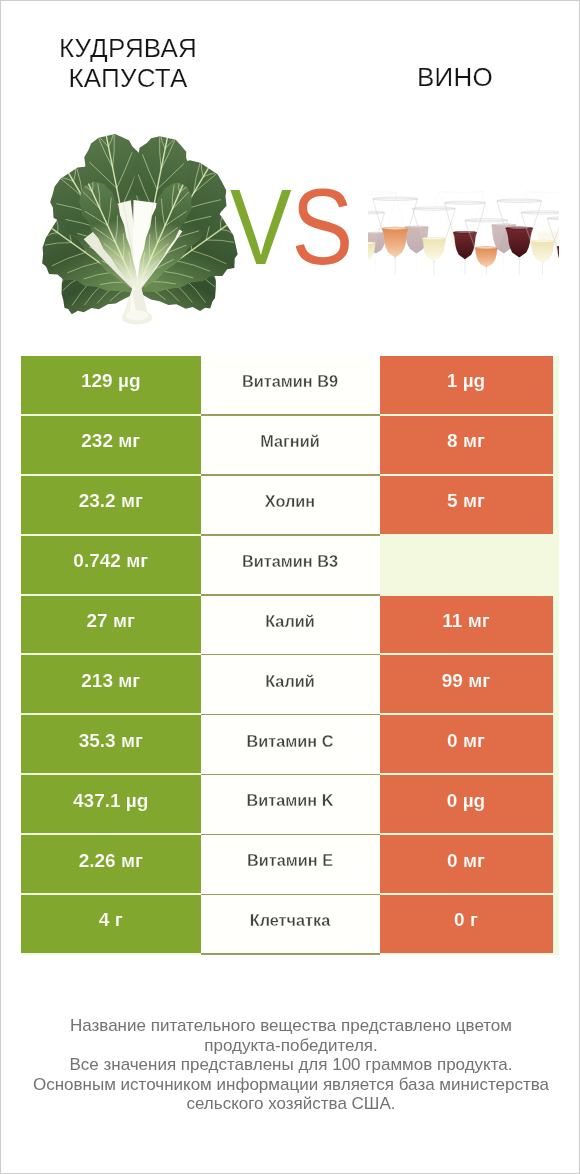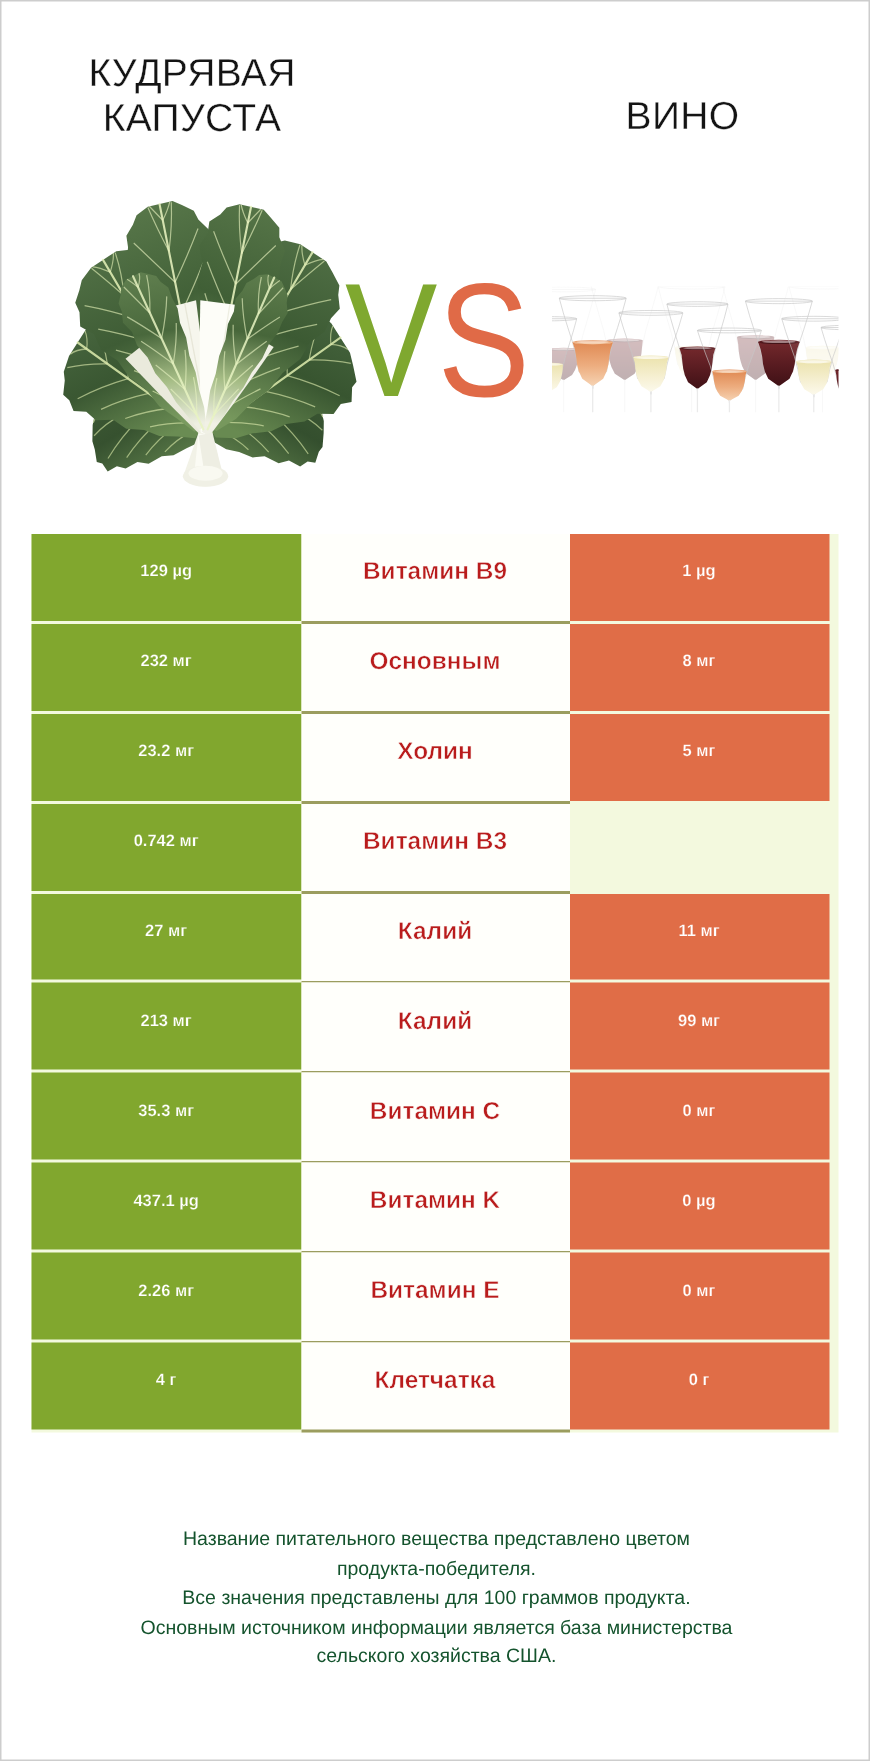--- a/index.html
+++ b/index.html
@@ -41,35 +41,35 @@
   .vs .v{color:#7fa82f;}
   .vs .s{color:#e06a47;}
 
   
   .table{position:absolute;left:21px;top:344px;width:538px;height:599px;}
   .row{position:relative;height:59.9px;display:flex;}
   .table{background:#f3f9de;}
   .cell{
     height:57.9px;
     display:flex;align-items:center;justify-content:center;
-    font-size:11px;font-weight:700;
+    font-size:19px;font-weight:700;
     box-sizing:border-box;
     padding-bottom:7px;
   }
   .cell.left{width:179.5px;background:#81a72e;color:#ffffff;-webkit-text-stroke:0.16px #81a72e;}
-  .cell.mid{width:179.0px;background:#fffffb;-webkit-text-stroke:0.35px #fffffb;color:#b91c1c;font-size:16.3px;letter-spacing:0px;height:59.9px;padding-bottom:8.4px;position:relative;}
+  .cell.mid{width:179.0px;background:#fffffb;-webkit-text-stroke:0.35px #fffffb;color:#404040;font-size:16.3px;letter-spacing:0px;height:59.9px;padding-bottom:8.4px;position:relative;}
   .cell.right{width:173px;background:#e06d47;color:#ffffff;-webkit-text-stroke:0.16px #e06d47;}
 
   .cell.mid::after{content:"";position:absolute;left:0;bottom:0;width:100%;height:1.5px;background:#9b9d5f;}
   
   .footer{
     position:absolute;left:1px;top:1004px;width:580px;
     text-align:center;
-    font-size:13px;line-height:19.6px;
-    color:#14532d;
+    font-size:17px;line-height:19.6px;
+    color:#737373;
   }
 </style>
 </head>
 <body>
 
 <div class="page">
 
   <div class="titles">
     <div class="title" id="title-left">
       <div>КУДРЯВАЯ</div>
@@ -431,21 +431,21 @@
   </div>
 
   <div class="table" id="nutrition-table">
       <div class="row">
         <div class="cell left">129 µg</div>
         <div class="cell mid">Витамин B9</div>
         <div class="cell right">1 µg</div>
       </div>
       <div class="row">
         <div class="cell left">232 мг</div>
-        <div class="cell mid">Основным</div>
+        <div class="cell mid">Магний</div>
         <div class="cell right">8 мг</div>
       </div>
       <div class="row">
         <div class="cell left">23.2 мг</div>
         <div class="cell mid">Холин</div>
         <div class="cell right">5 мг</div>
       </div>
       <div class="row">
         <div class="cell left">0.742 мг</div>
         <div class="cell mid">Витамин B3</div>

